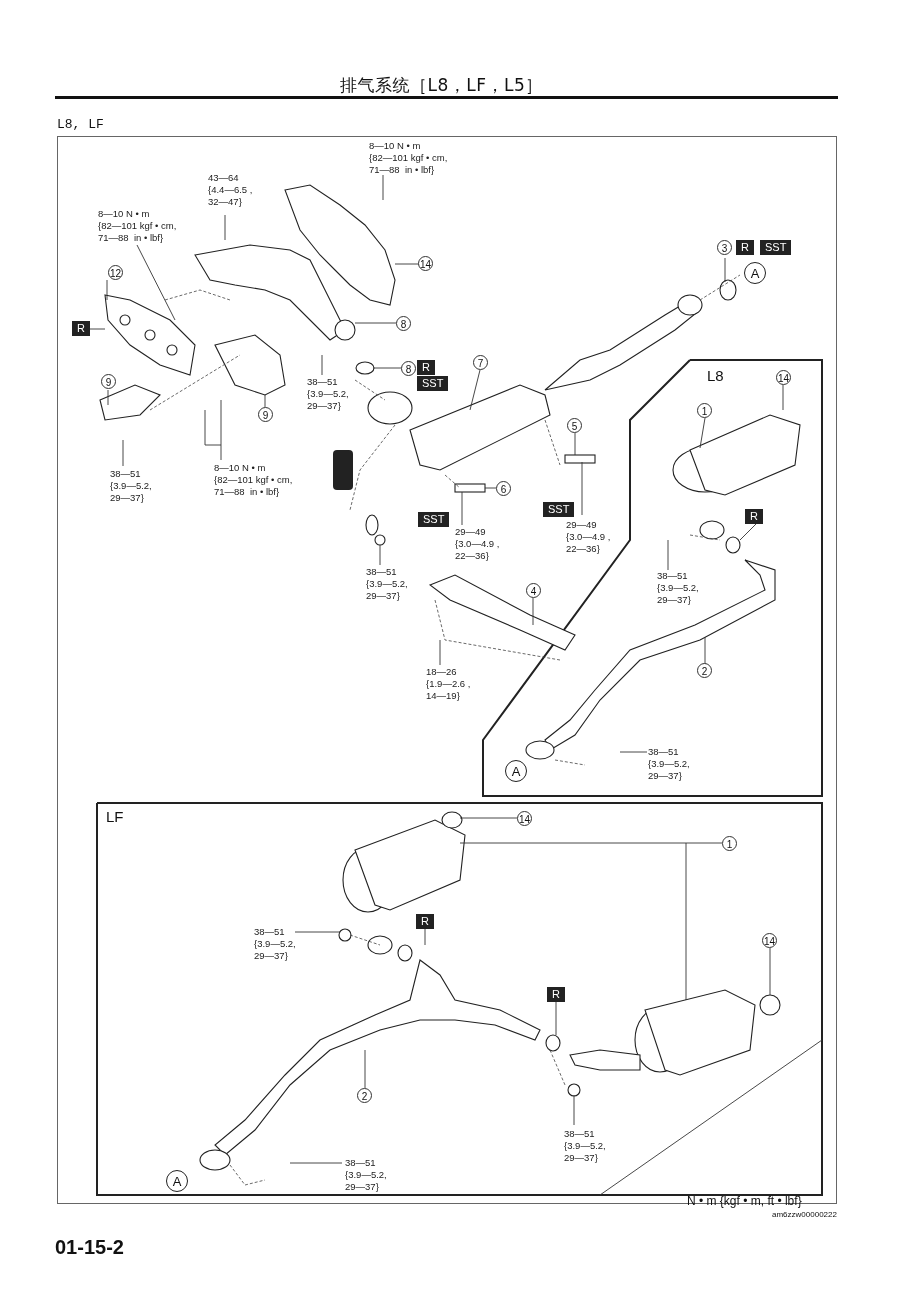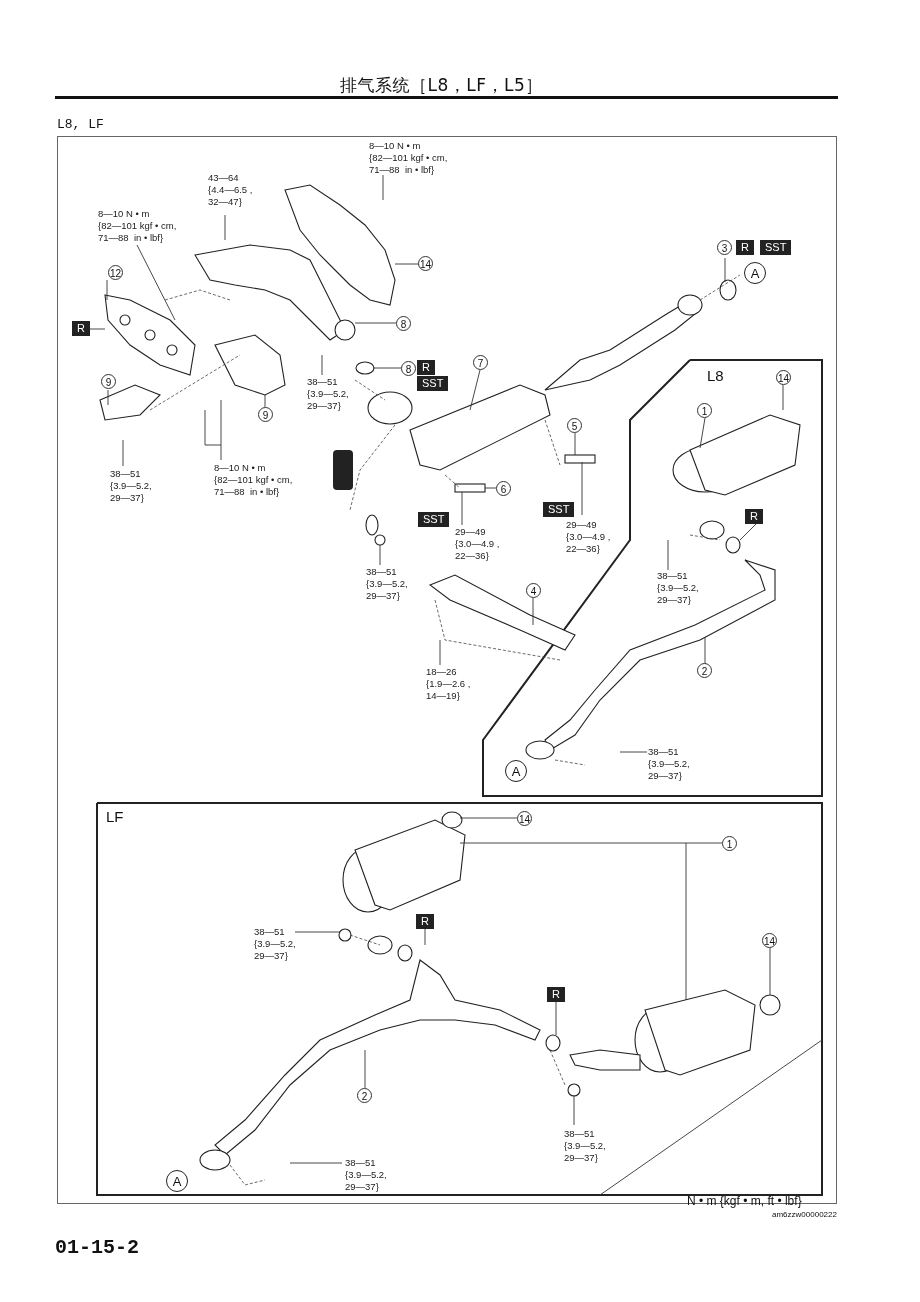--- a/index.html
+++ b/index.html
@@ -9,21 +9,21 @@
   .title-rule{left:55px;top:96px;width:783px;height:3px;background:#111;}
   .section-label{left:57px;top:117px;font-size:13px;font-family:Liberation Mono, monospace;}
   .frame{left:57px;top:136px;width:780px;height:1068px;border:1px solid #666;box-sizing:border-box;}
   .tq{font-family:"Liberation Sans",sans-serif;font-size:9.5px;line-height:12px;white-space:pre;color:#222;}
   .callout{width:15px;height:15px;border:1px solid #333;border-radius:50%;font-family:"Liberation Sans",sans-serif;font-size:10px;line-height:15px;text-align:center;background:#fff;box-sizing:border-box;}
   .badge{background:#222;color:#fff;font-family:"Liberation Sans",sans-serif;font-size:11px;line-height:15px;height:15px;padding:0 5px;text-align:center;}
   .circA{width:22px;height:22px;border:1px solid #222;border-radius:50%;font-family:"Liberation Sans",sans-serif;font-size:13px;line-height:22px;text-align:center;box-sizing:border-box;background:#fff;}
   .sublabel{font-family:"Liberation Sans",sans-serif;font-size:15px;}
   .footer-unit{left:687px;top:1194px;font-size:12px;font-family:"Liberation Sans",sans-serif;white-space:nowrap;text-align:right;}
   .img-id{left:772px;top:1210px;font-size:8px;font-family:"Liberation Sans",sans-serif;}
-  .page-num{left:55px;top:1236px;font-size:20px;font-weight:bold;font-family:Liberation Mono, monospace;}
+  .page-num{left:55px;top:1236px;font-size:20px;font-weight:bold;font-family:Liberation Sans, sans-serif;}
   svg.drawing{position:absolute;left:0;top:0;}
   svg .part{fill:#fff;stroke:#222;stroke-width:1.1;}
   svg .lead{fill:none;stroke:#333;stroke-width:0.9;}
   svg .dash{fill:none;stroke:#444;stroke-width:0.8;stroke-dasharray:3 2;}
   svg .box{fill:none;stroke:#222;stroke-width:2;}
 </style>
 </head>
 <body>
 
 <div class="abs title">排气系统［L8，LF，L5］</div>

